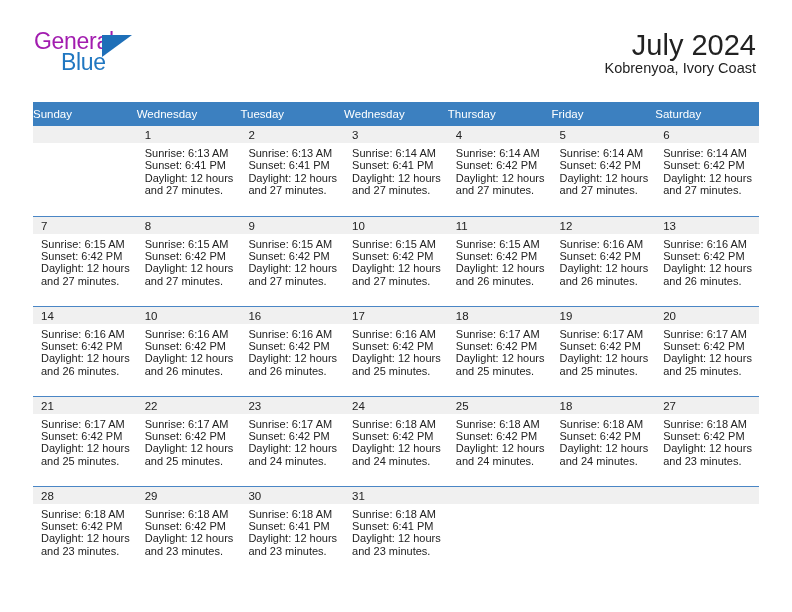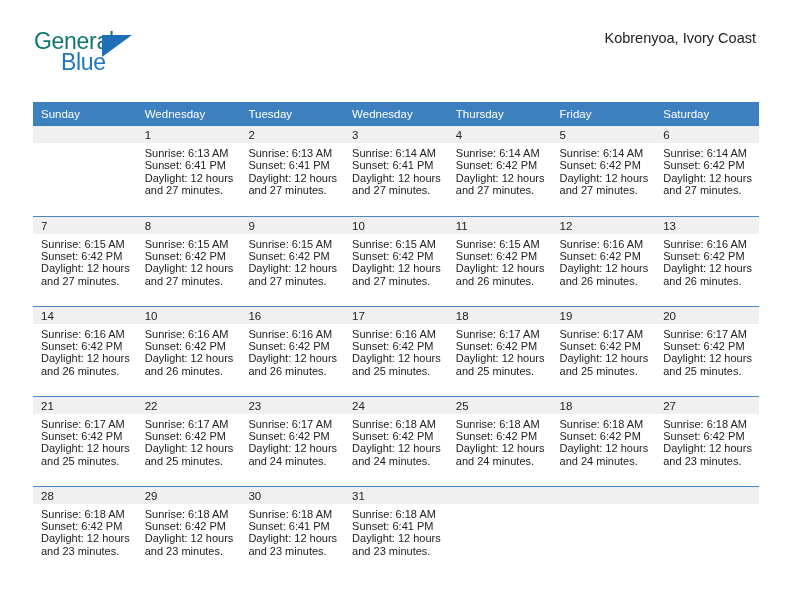--- a/index.html
+++ b/index.html
@@ -30,21 +30,21 @@
     height: 74px;
   }
   .logo {
     position: relative;
     width: 108px;
     height: 46px;
     line-height: 1;
   }
   .logo-general {
     font-size: 23px;
-    color: #0f766e;
+    color: #a21caf;
     letter-spacing: -0.3px;
     display: block;
     position: absolute;
     left: 0;
     top: 0;
   }
   .logo-blue {
     font-size: 23px;
     color: #2077c1;
     letter-spacing: -0.3px;
@@ -90,21 +90,21 @@
     width: 726px;
     border-collapse: collapse;
     table-layout: fixed;
   }
   table.calendar th {
     background: #3c80c0;
     color: #ffffff;
     font-size: 11.5px;
     font-weight: normal;
     text-align: left;
-    padding: 6px 0 6px 8px;
+    padding: 6px 0 6px 0;
     height: 20px;
     box-sizing: border-box;
   }
   td.daycell {
     vertical-align: top;
     padding: 0;
     border-top: 1px solid #4a86c5;
     height: 90px;
     box-sizing: border-box;
   }
@@ -140,20 +140,21 @@
 
   <div class="header">
 
     <div class="logo">
       <span class="logo-general">General</span>
       <span class="logo-triangle"></span>
       <span class="logo-blue">Blue</span>
     </div>
 
     <div class="title-block">
+      <div class="cal-title">July 2024</div>
       <div class="cal-subtitle">Kobrenyoa, Ivory Coast</div>
     </div>
 
   </div>
 
   <div class="cal-wrap">
     <table class="calendar">
       <thead>
         <tr id="weekday-row">
             <th>Sunday</th>

